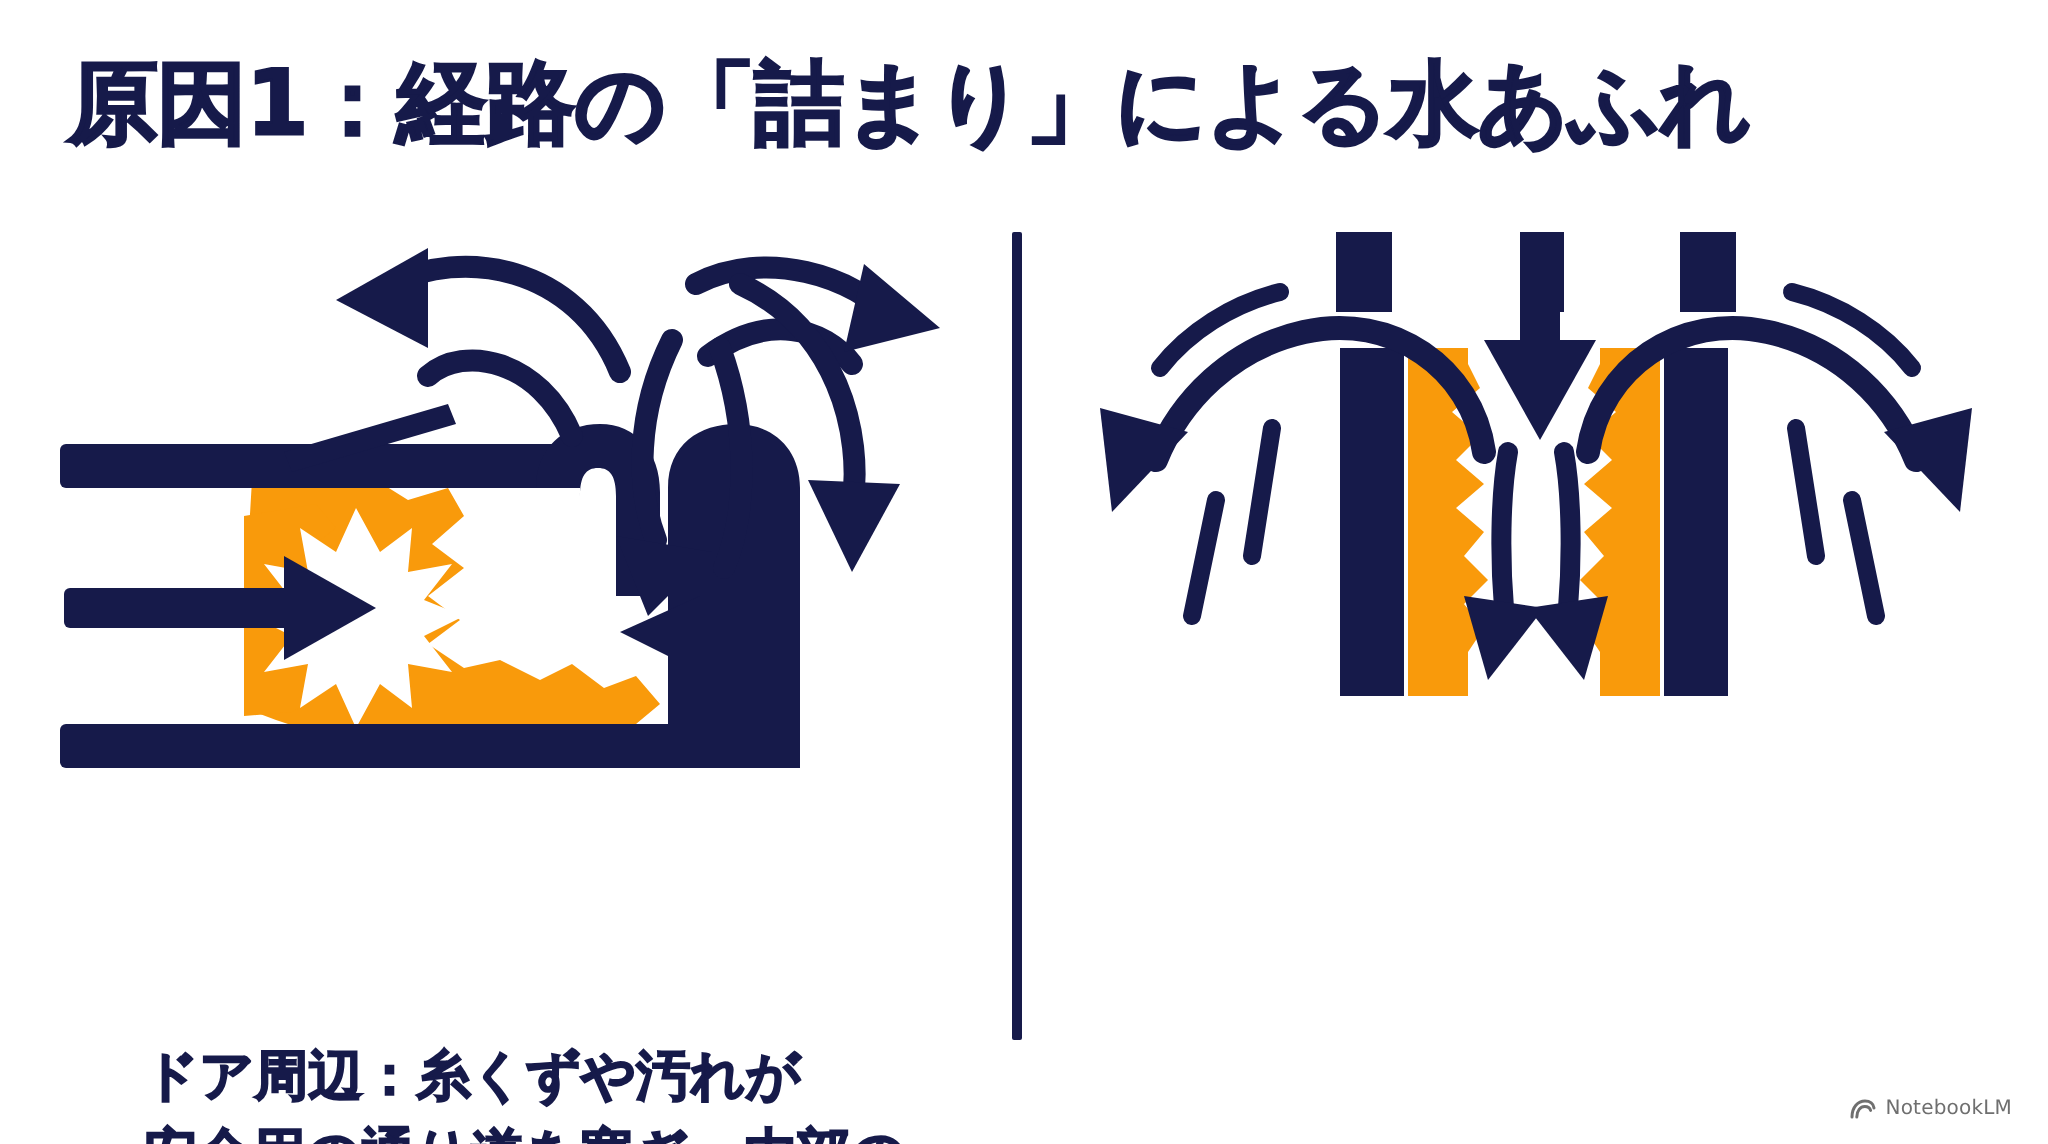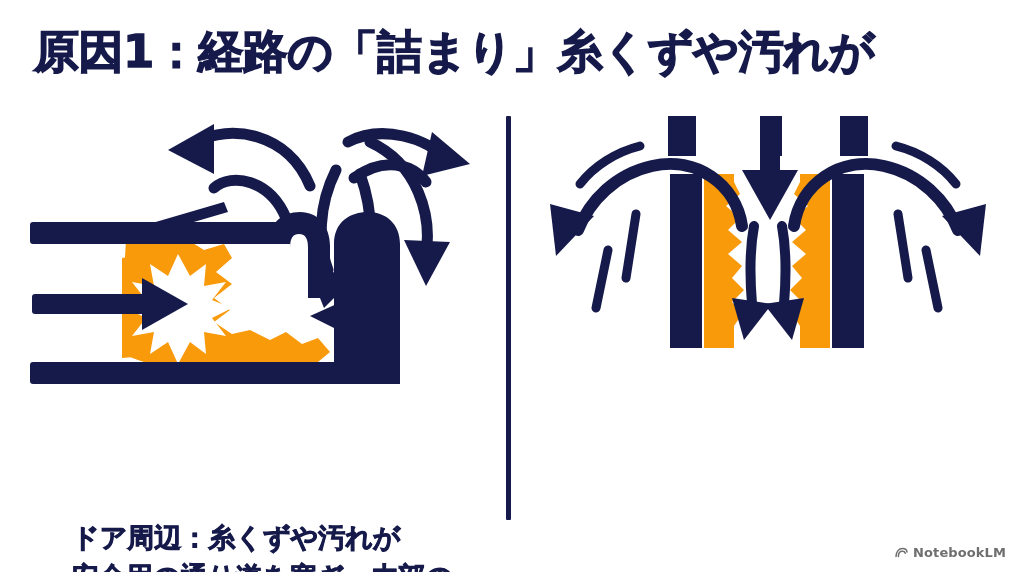--- a/index.html
+++ b/index.html
@@ -72,32 +72,32 @@
 
   
   .watermark {
     position: absolute;
     right: 18px;
     bottom: 12px;
     display: flex;
     align-items: center;
     gap: 5px;
     color: #6f6f6f;
-    font-size: 13px;
-    font-weight: 700;
+    font-size: 10px;
+    font-weight: 400;
     letter-spacing: 0.1px;
   }
   .watermark svg { display: block; }
 </style>
 </head>
 <body>
 
 <div class="slide">
 
-  <div class="title">原因1：経路の「詰まり」糸くずや汚れが</div>
+  <div class="title">原因1：経路の「詰まり」による水あふれ</div>
 
   <div class="divider"></div>
 
   <div class="panel panel-left">
     <div class="figure">
       <svg viewBox="0 0 478 290" xmlns="http://www.w3.org/2000/svg">
         <g>
 
           <path fill="#f99a0b" d="
             M 108,132

